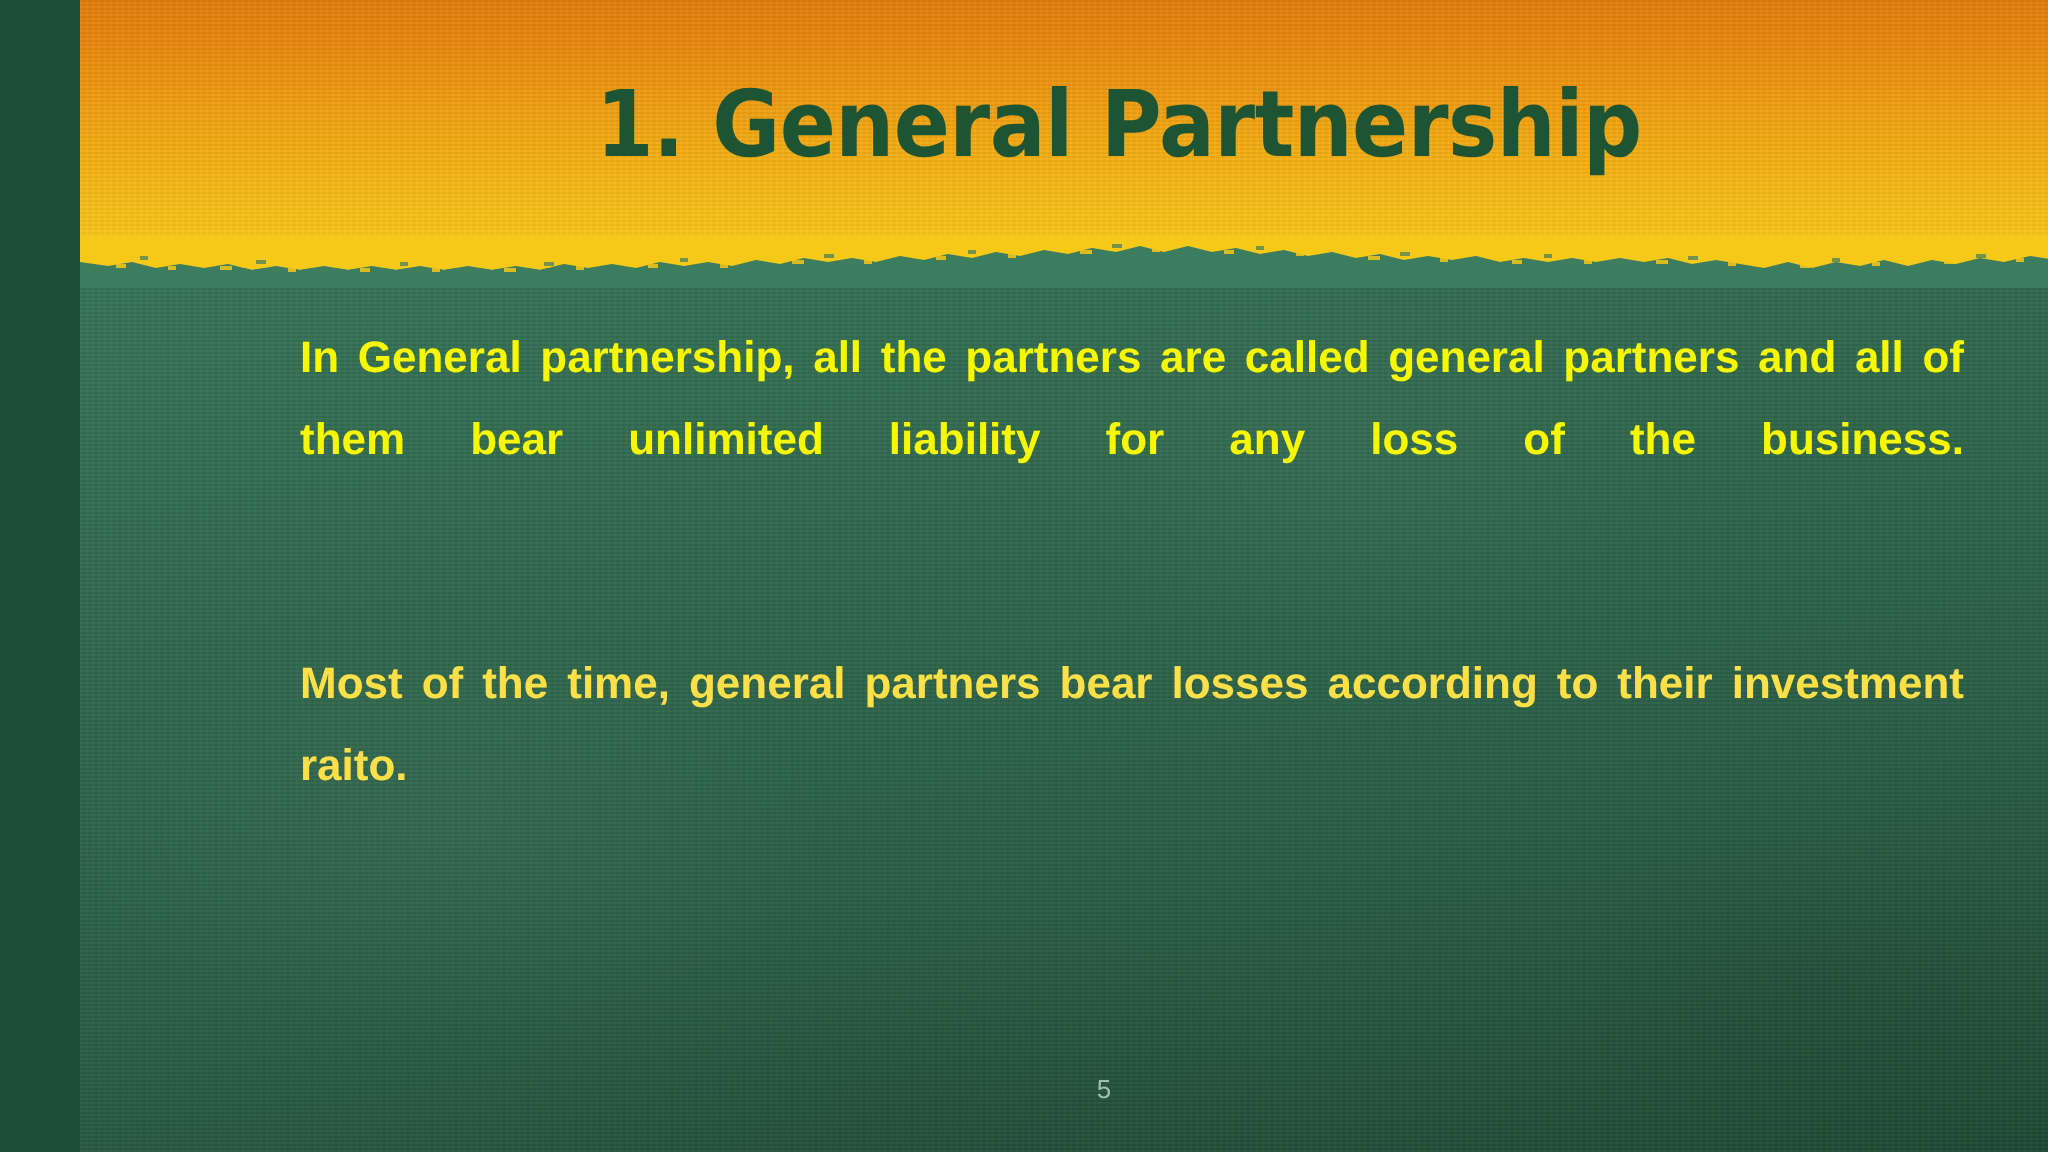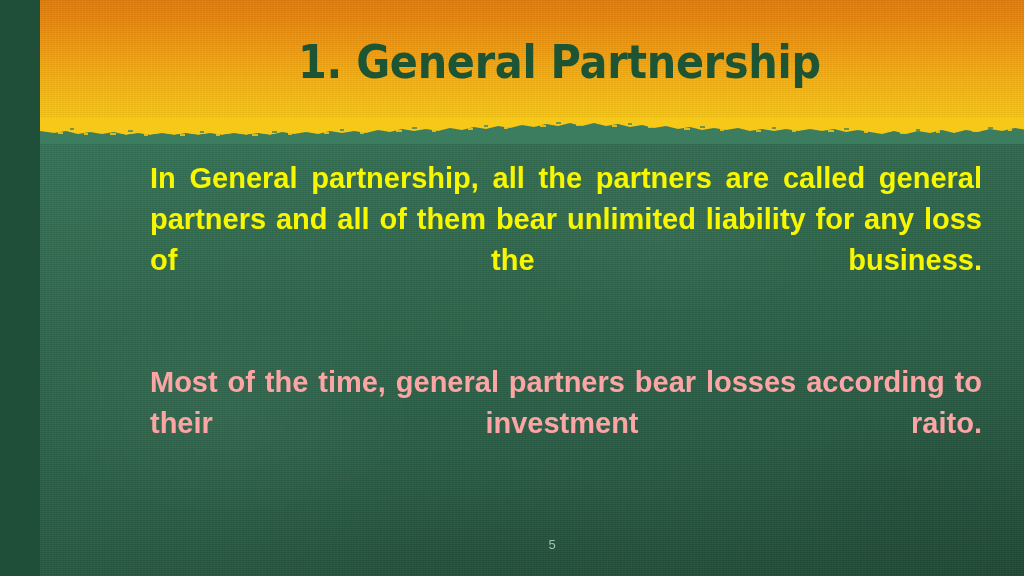--- a/index.html
+++ b/index.html
@@ -116,27 +116,27 @@
 
   
   .content {
     position:absolute;
     left:110px; top:158px;
     width:832px;
   }
   .para {
     font-family:"Liberation Sans", sans-serif;
     font-weight:bold;
-    font-size:29px;
+    font-size:22px;
     line-height:41px;
     text-align:justify;
     text-justify:inter-word;
   }
   .para.highlight { color:#f7f700; }
-  .para.plain     { color:#fca5a5; }
+  .para.plain     { color:#fde047; }
   .para-gap { height:40px; }
 
   
   .para::after {
     content:"";
     display:inline-block;
     width:100%;
   }
 
   

